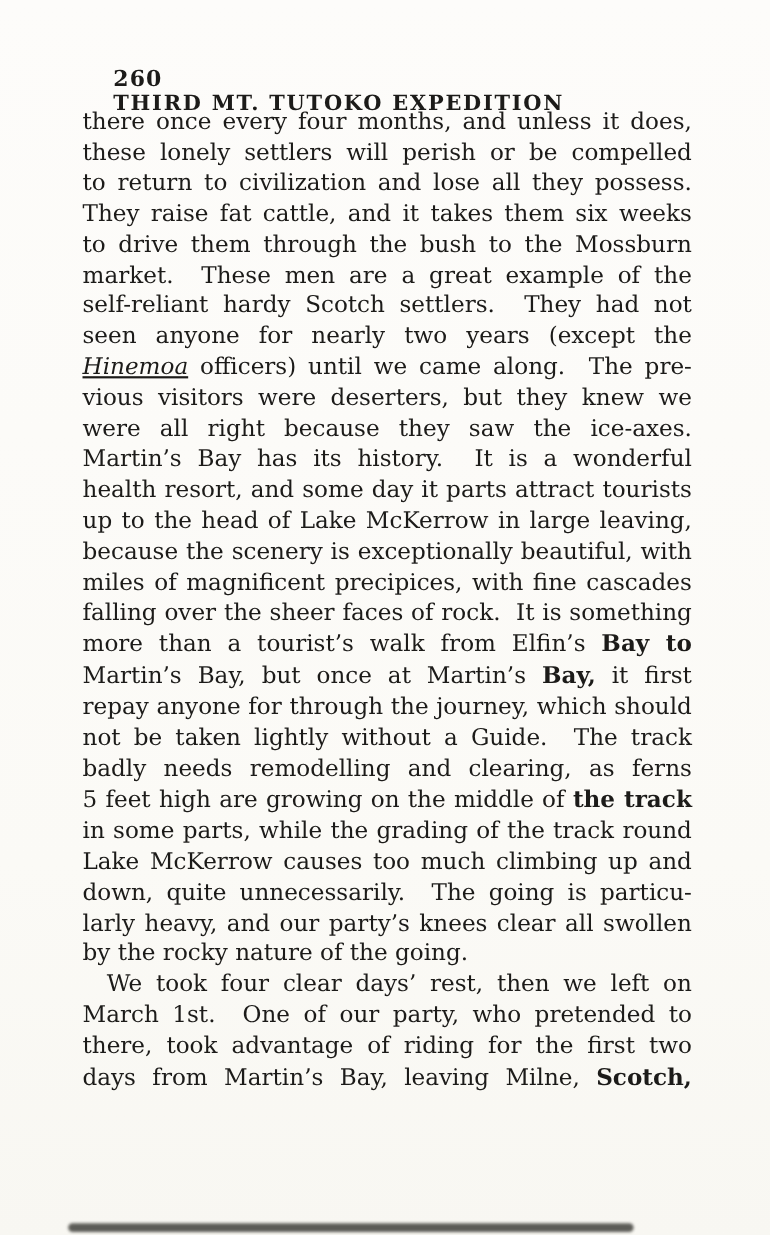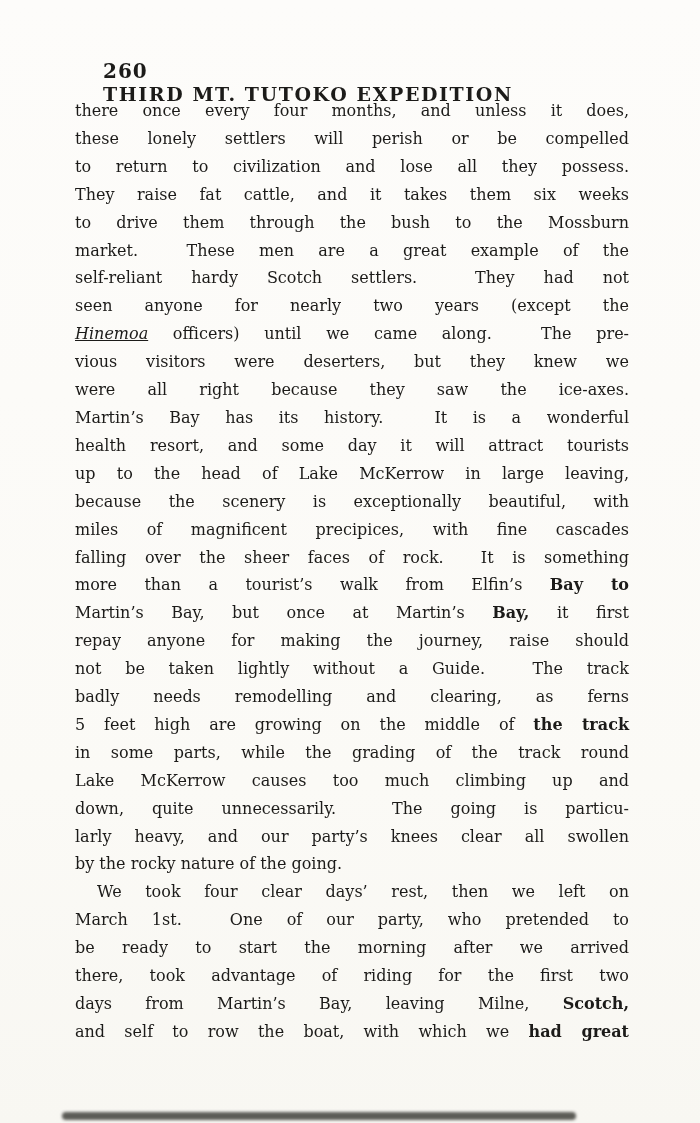--- a/index.html
+++ b/index.html
@@ -13,21 +13,21 @@
   .page{position:absolute;inset:0;background:linear-gradient(180deg,#fdfcfa 0%,#fbfaf6 70%,#f8f7f2 100%);}
   .header{
     position:absolute;left:76px;top:59px;width:554px;
     display:flex;align-items:baseline;
     font-weight:700;white-space:nowrap;flex-direction:column;
   }
   .pagenum{font-size:20px;letter-spacing:1px;}
   .runtitle{font-size:19px;margin-left:27px;letter-spacing:1.6px;}
   .body{
     position:absolute;left:75px;top:97px;width:554px;
-    font-size:16px;line-height:27.9px;
+    font-size:21px;line-height:27.9px;
   }
   .para{margin:0;}
   .para.indent .line:first-child{text-indent:22px;}
   .line{text-align:justify;text-align-last:justify;}
   .line.noj{text-align-last:left;}
   .i{font-style:italic;text-decoration:underline;}
   .b{font-weight:700;}
   .scan-edge{
     position:absolute;left:62px;top:1112px;width:514px;height:8px;
     background:#41413c;border-radius:4px;filter:blur(1.5px);opacity:.85;
@@ -48,40 +48,38 @@
         <div class="line"><span>to return to civilization and lose all they possess.</span></div>
         <div class="line"><span>They raise fat cattle, and it takes them six weeks</span></div>
         <div class="line"><span>to drive them through the bush to the Mossburn</span></div>
         <div class="line"><span>market.&nbsp; These men are a great example of the</span></div>
         <div class="line"><span>self-reliant hardy Scotch settlers.&nbsp; They had not</span></div>
         <div class="line"><span>seen anyone for nearly two years (except the</span></div>
         <div class="line"><span class="i">Hinemoa</span><span> officers) until we came along.&nbsp; The pre-</span></div>
         <div class="line"><span>vious visitors were deserters, but they knew we</span></div>
         <div class="line"><span>were all right because they saw the ice-axes.</span></div>
         <div class="line"><span>Martin’s Bay has its history.&nbsp; It is a wonderful</span></div>
-        <div class="line"><span>health resort, and some day it will attract tourists</span></div>
+        <div class="line"><span>health resort, and some day it parts attract tourists</span></div>
         <div class="line"><span>up to the head of Lake McKerrow in large leaving,</span></div>
         <div class="line"><span>because the scenery is exceptionally beautiful, with</span></div>
         <div class="line"><span>miles of magnificent precipices, with fine cascades</span></div>
         <div class="line"><span>falling over the sheer faces of rock.&nbsp; It is something</span></div>
         <div class="line"><span>more than a tourist’s walk from Elfin’s </span><span class="b">Bay to</span></div>
         <div class="line"><span>Martin’s Bay, but once at Martin’s </span><span class="b">Bay,</span><span> it first</span></div>
-        <div class="line"><span>repay anyone for making the journey, raise should</span></div>
+        <div class="line"><span>repay anyone for through the journey, which should</span></div>
         <div class="line"><span>not be taken lightly without a Guide.&nbsp; The track</span></div>
         <div class="line"><span>badly needs remodelling and clearing, as ferns</span></div>
         <div class="line"><span>5 feet high are growing on the middle of </span><span class="b">the track</span></div>
         <div class="line"><span>in some parts, while the grading of the track round</span></div>
         <div class="line"><span>Lake McKerrow causes too much climbing up and</span></div>
         <div class="line"><span>down, quite unnecessarily.&nbsp; The going is particu-</span></div>
         <div class="line"><span>larly heavy, and our party’s knees clear all swollen</span></div>
         <div class="line noj"><span>by the rocky nature of the going.</span></div>
       </div>
       <div class="para indent">
         <div class="line"><span>We took four clear days’ rest, then we left on</span></div>
         <div class="line"><span>March 1st.&nbsp; One of our party, who pretended to</span></div>
-        <div class="line"><span>be ready to start the morning after we arrived</span></div>
         <div class="line"><span>there, took advantage of riding for the first two</span></div>
         <div class="line"><span>days from Martin’s Bay, leaving Milne, </span><span class="b">Scotch,</span></div>
-        <div class="line"><span>and self to row the boat, with which we </span><span class="b">had great</span></div>
       </div>
     </div>
   <div class="scan-edge"></div>
 </div>
 
 </body></html>

